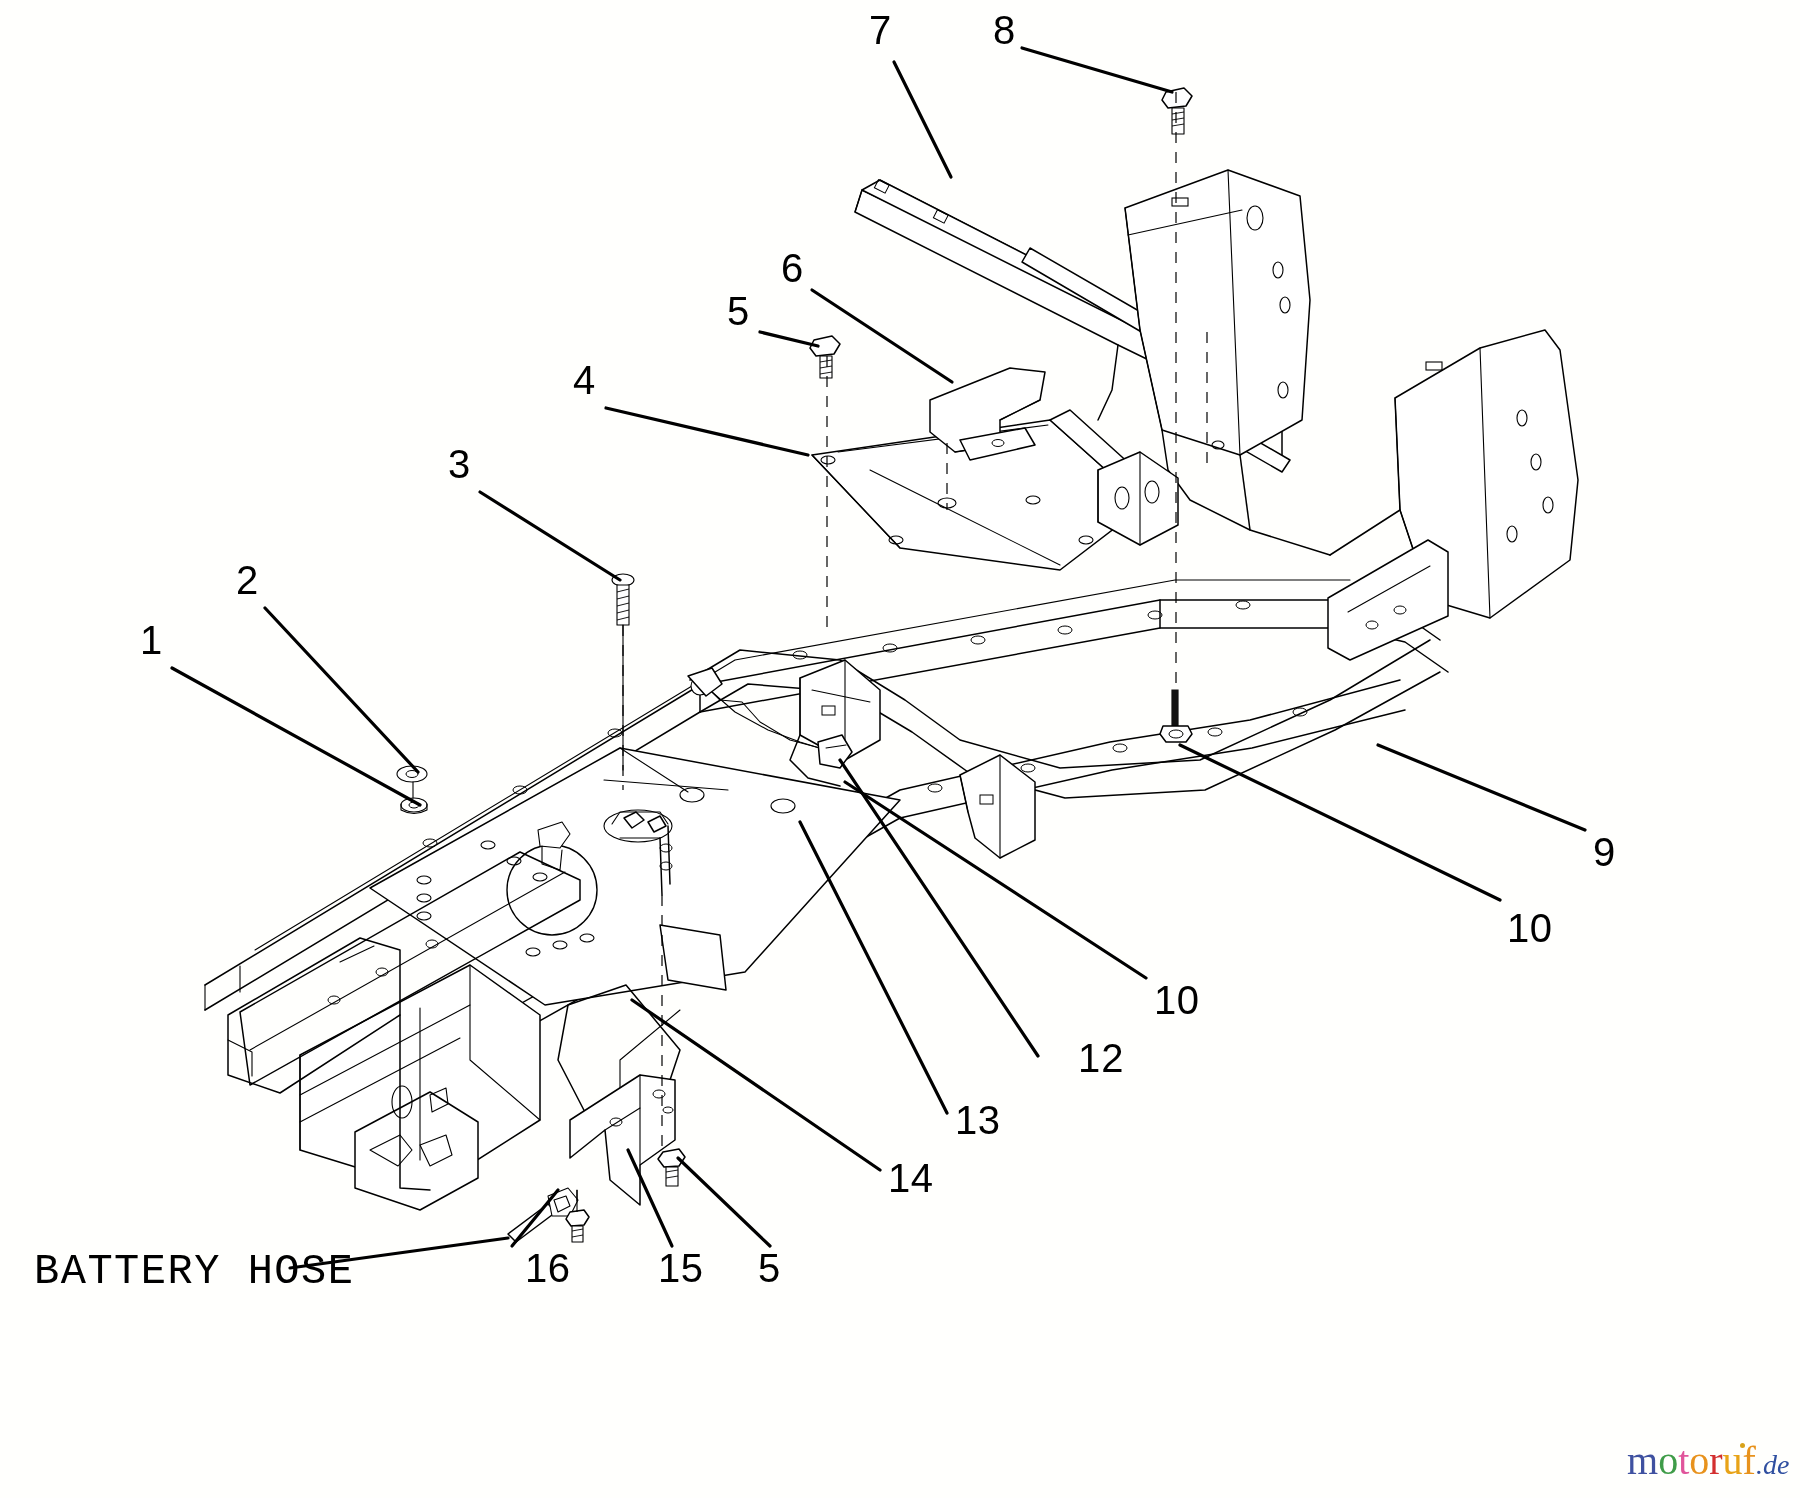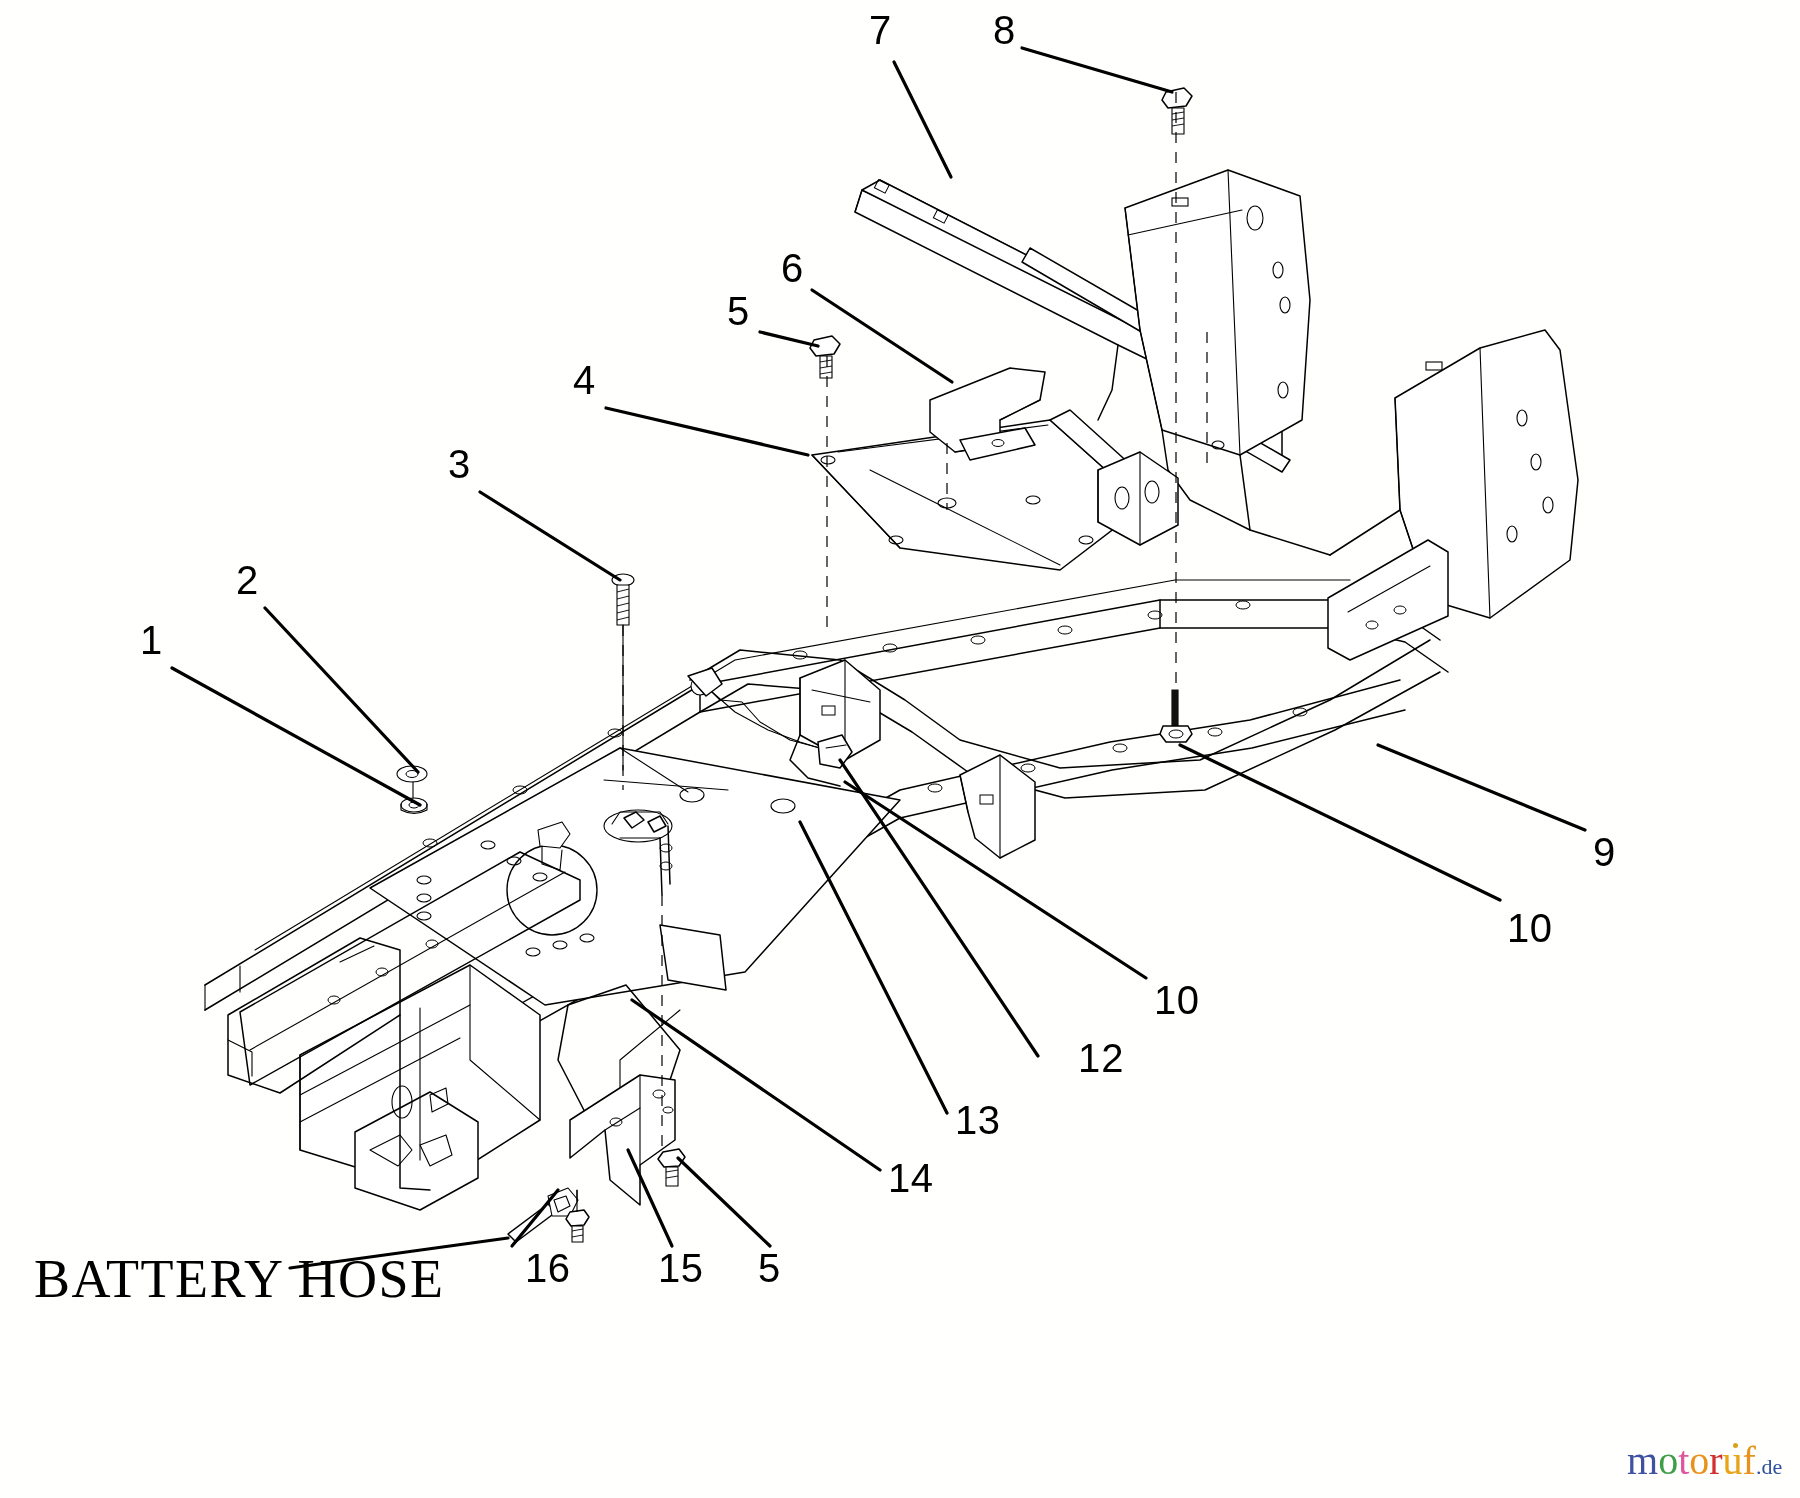--- a/index.html
+++ b/index.html
@@ -31,22 +31,22 @@
     letter-spacing: 0.5px;
   }
   .callout.narrow12 {
     letter-spacing: 1px;
     margin-left: 32px;
   }
   #battery-hose-label {
     position: absolute;
     left: 34px;
     top: 1248px;
-    font-family: Liberation Serif, serif;
-    font-size: 54px;
+    font-family: Liberation Mono, monospace;
+    font-size: 42px;
     letter-spacing: 1.5px;
     color: #000000;
     white-space: nowrap;
   }
   #watermark {
     position: absolute;
     left: 1627px;
     top: 1441px;
     font-family: "Liberation Serif", serif;
     font-size: 40px;
@@ -57,22 +57,23 @@
   #watermark .wl { display: inline-block; }
   #watermark .dot-top {
     position: absolute;
     right: 44px;
     top: 2px;
     width: 5px; height: 5px;
     border-radius: 50%;
     background: #d8a21a;
   }
   #watermark .suffix {
-    font-size: 22px;
+    font-size: 28px;
     color: #2f4fa0;
+    font-style: italic;
   }
 </style>
 </head>
 <body>
 
 <div id="page">
 
   <svg id="drawing" viewBox="0 0 1800 1498" xmlns="http://www.w3.org/2000/svg">
     <defs>
       <style>

